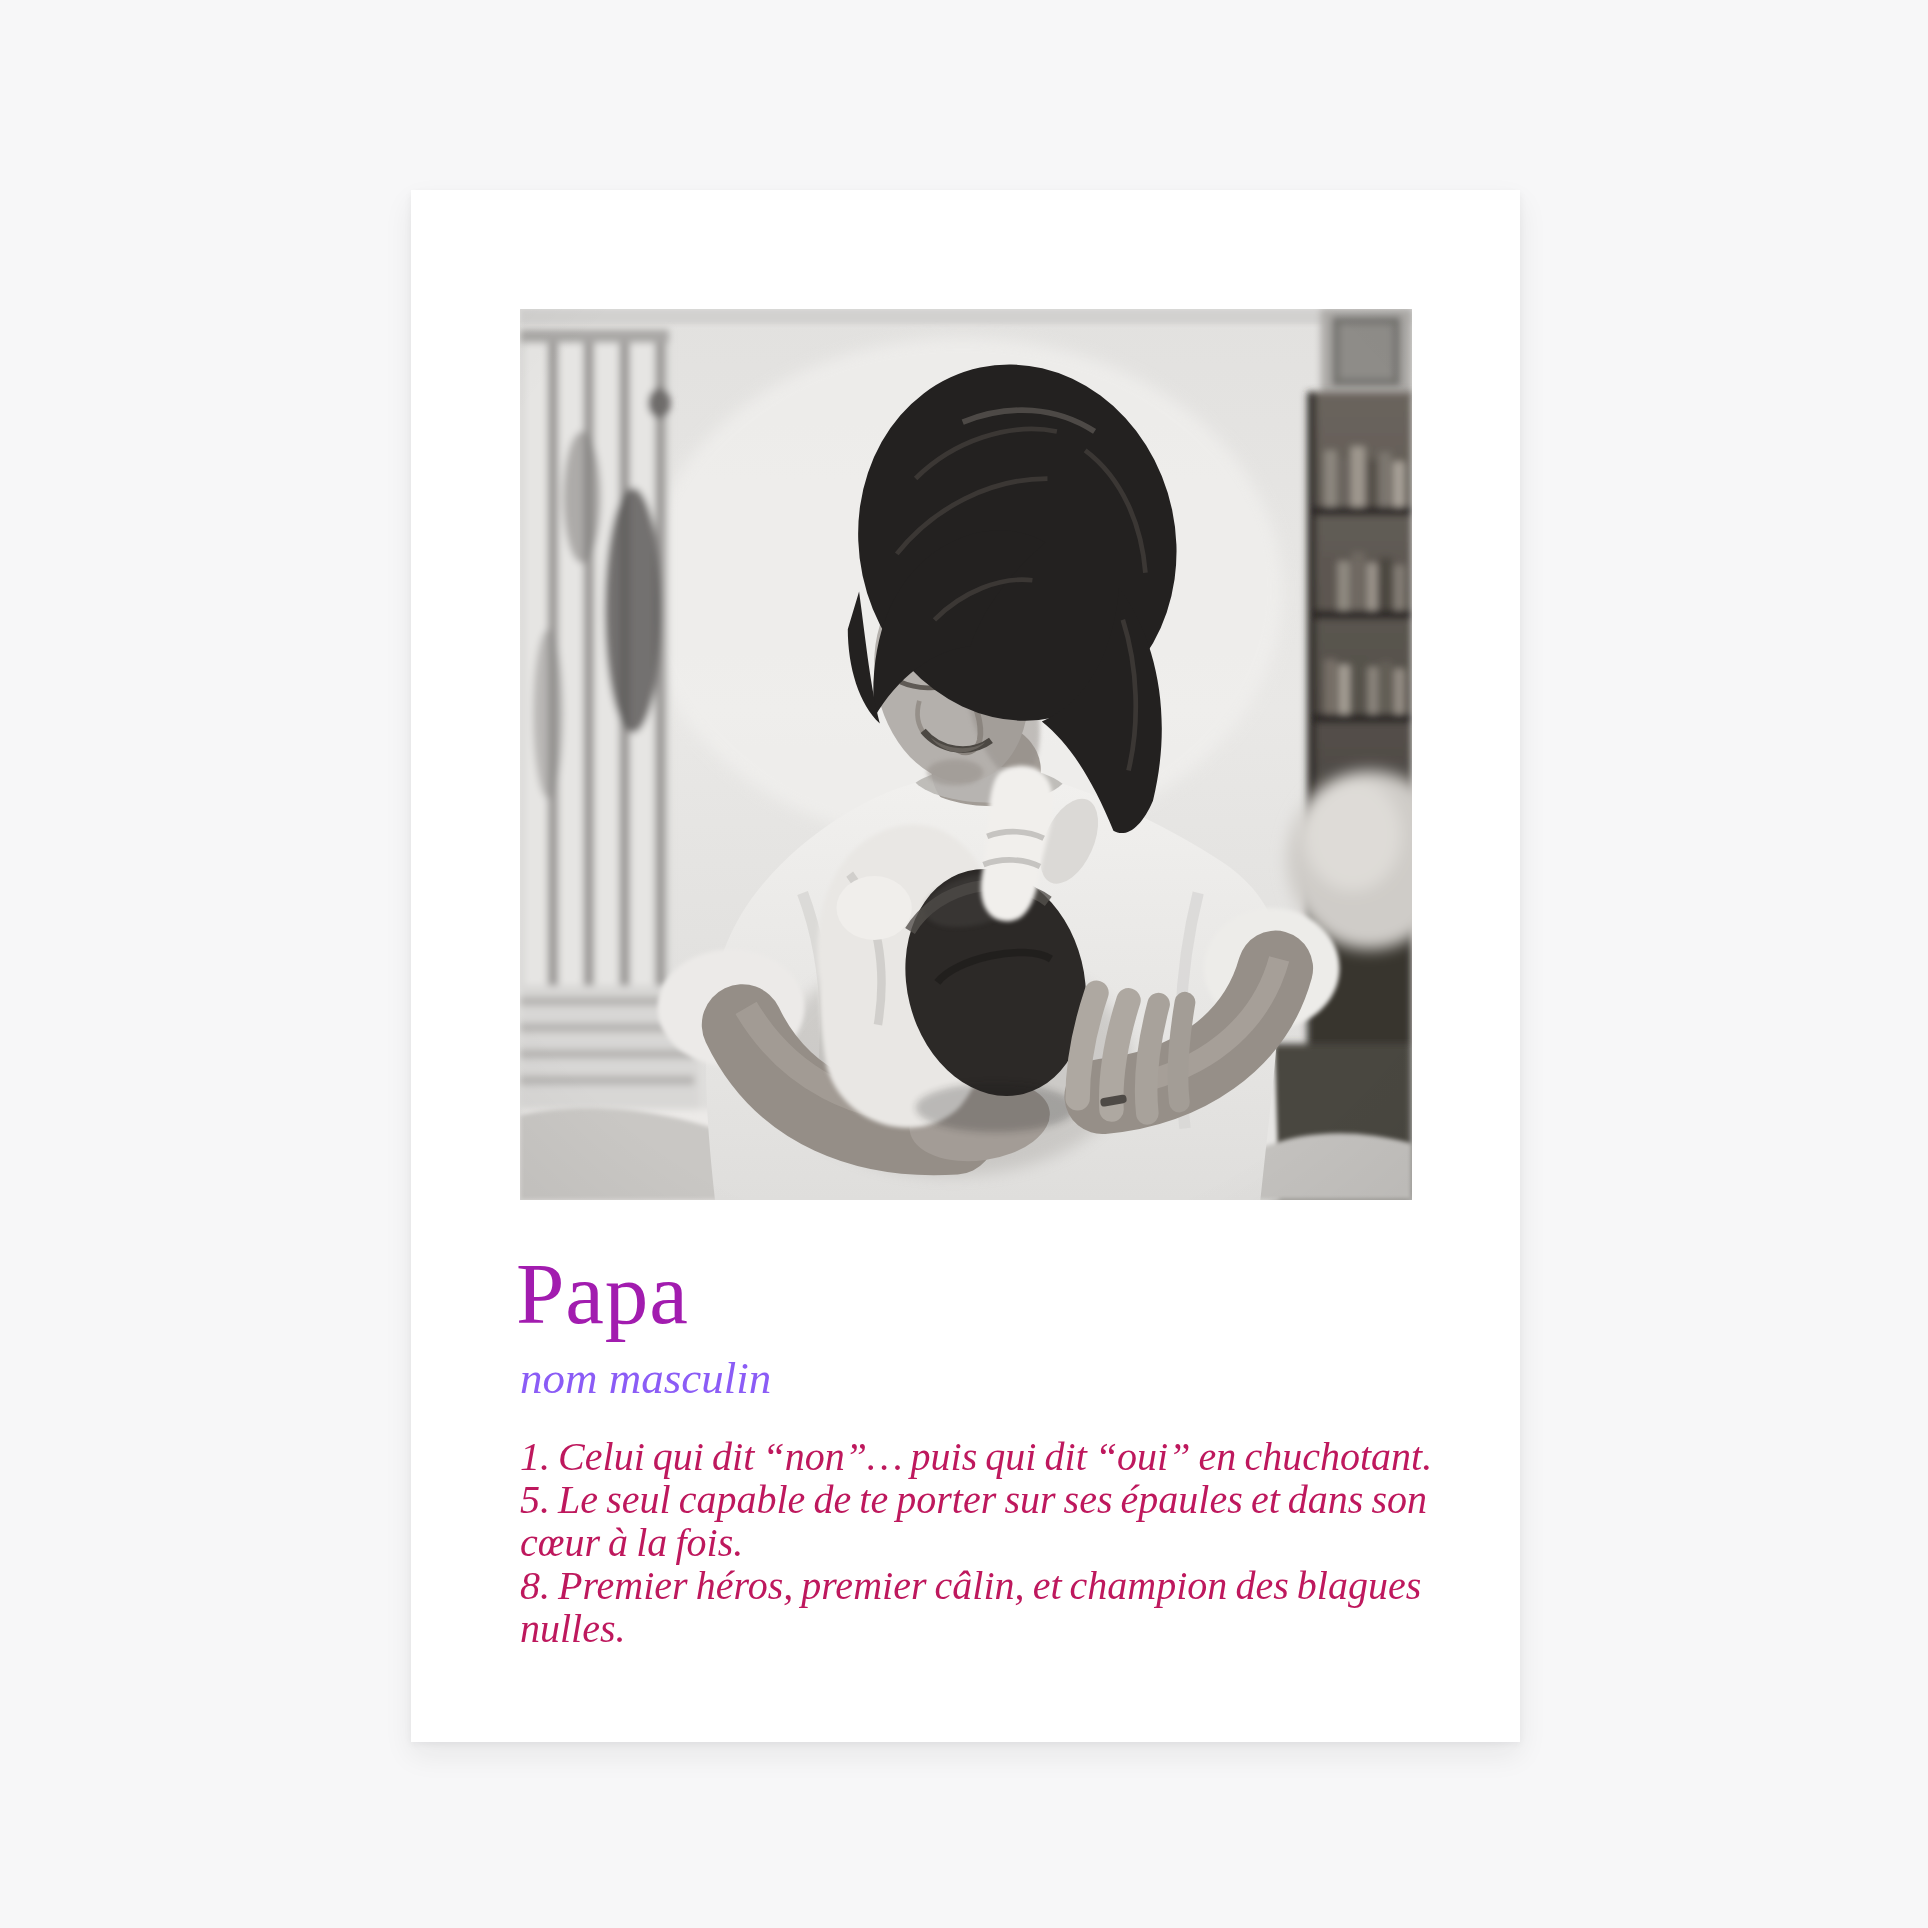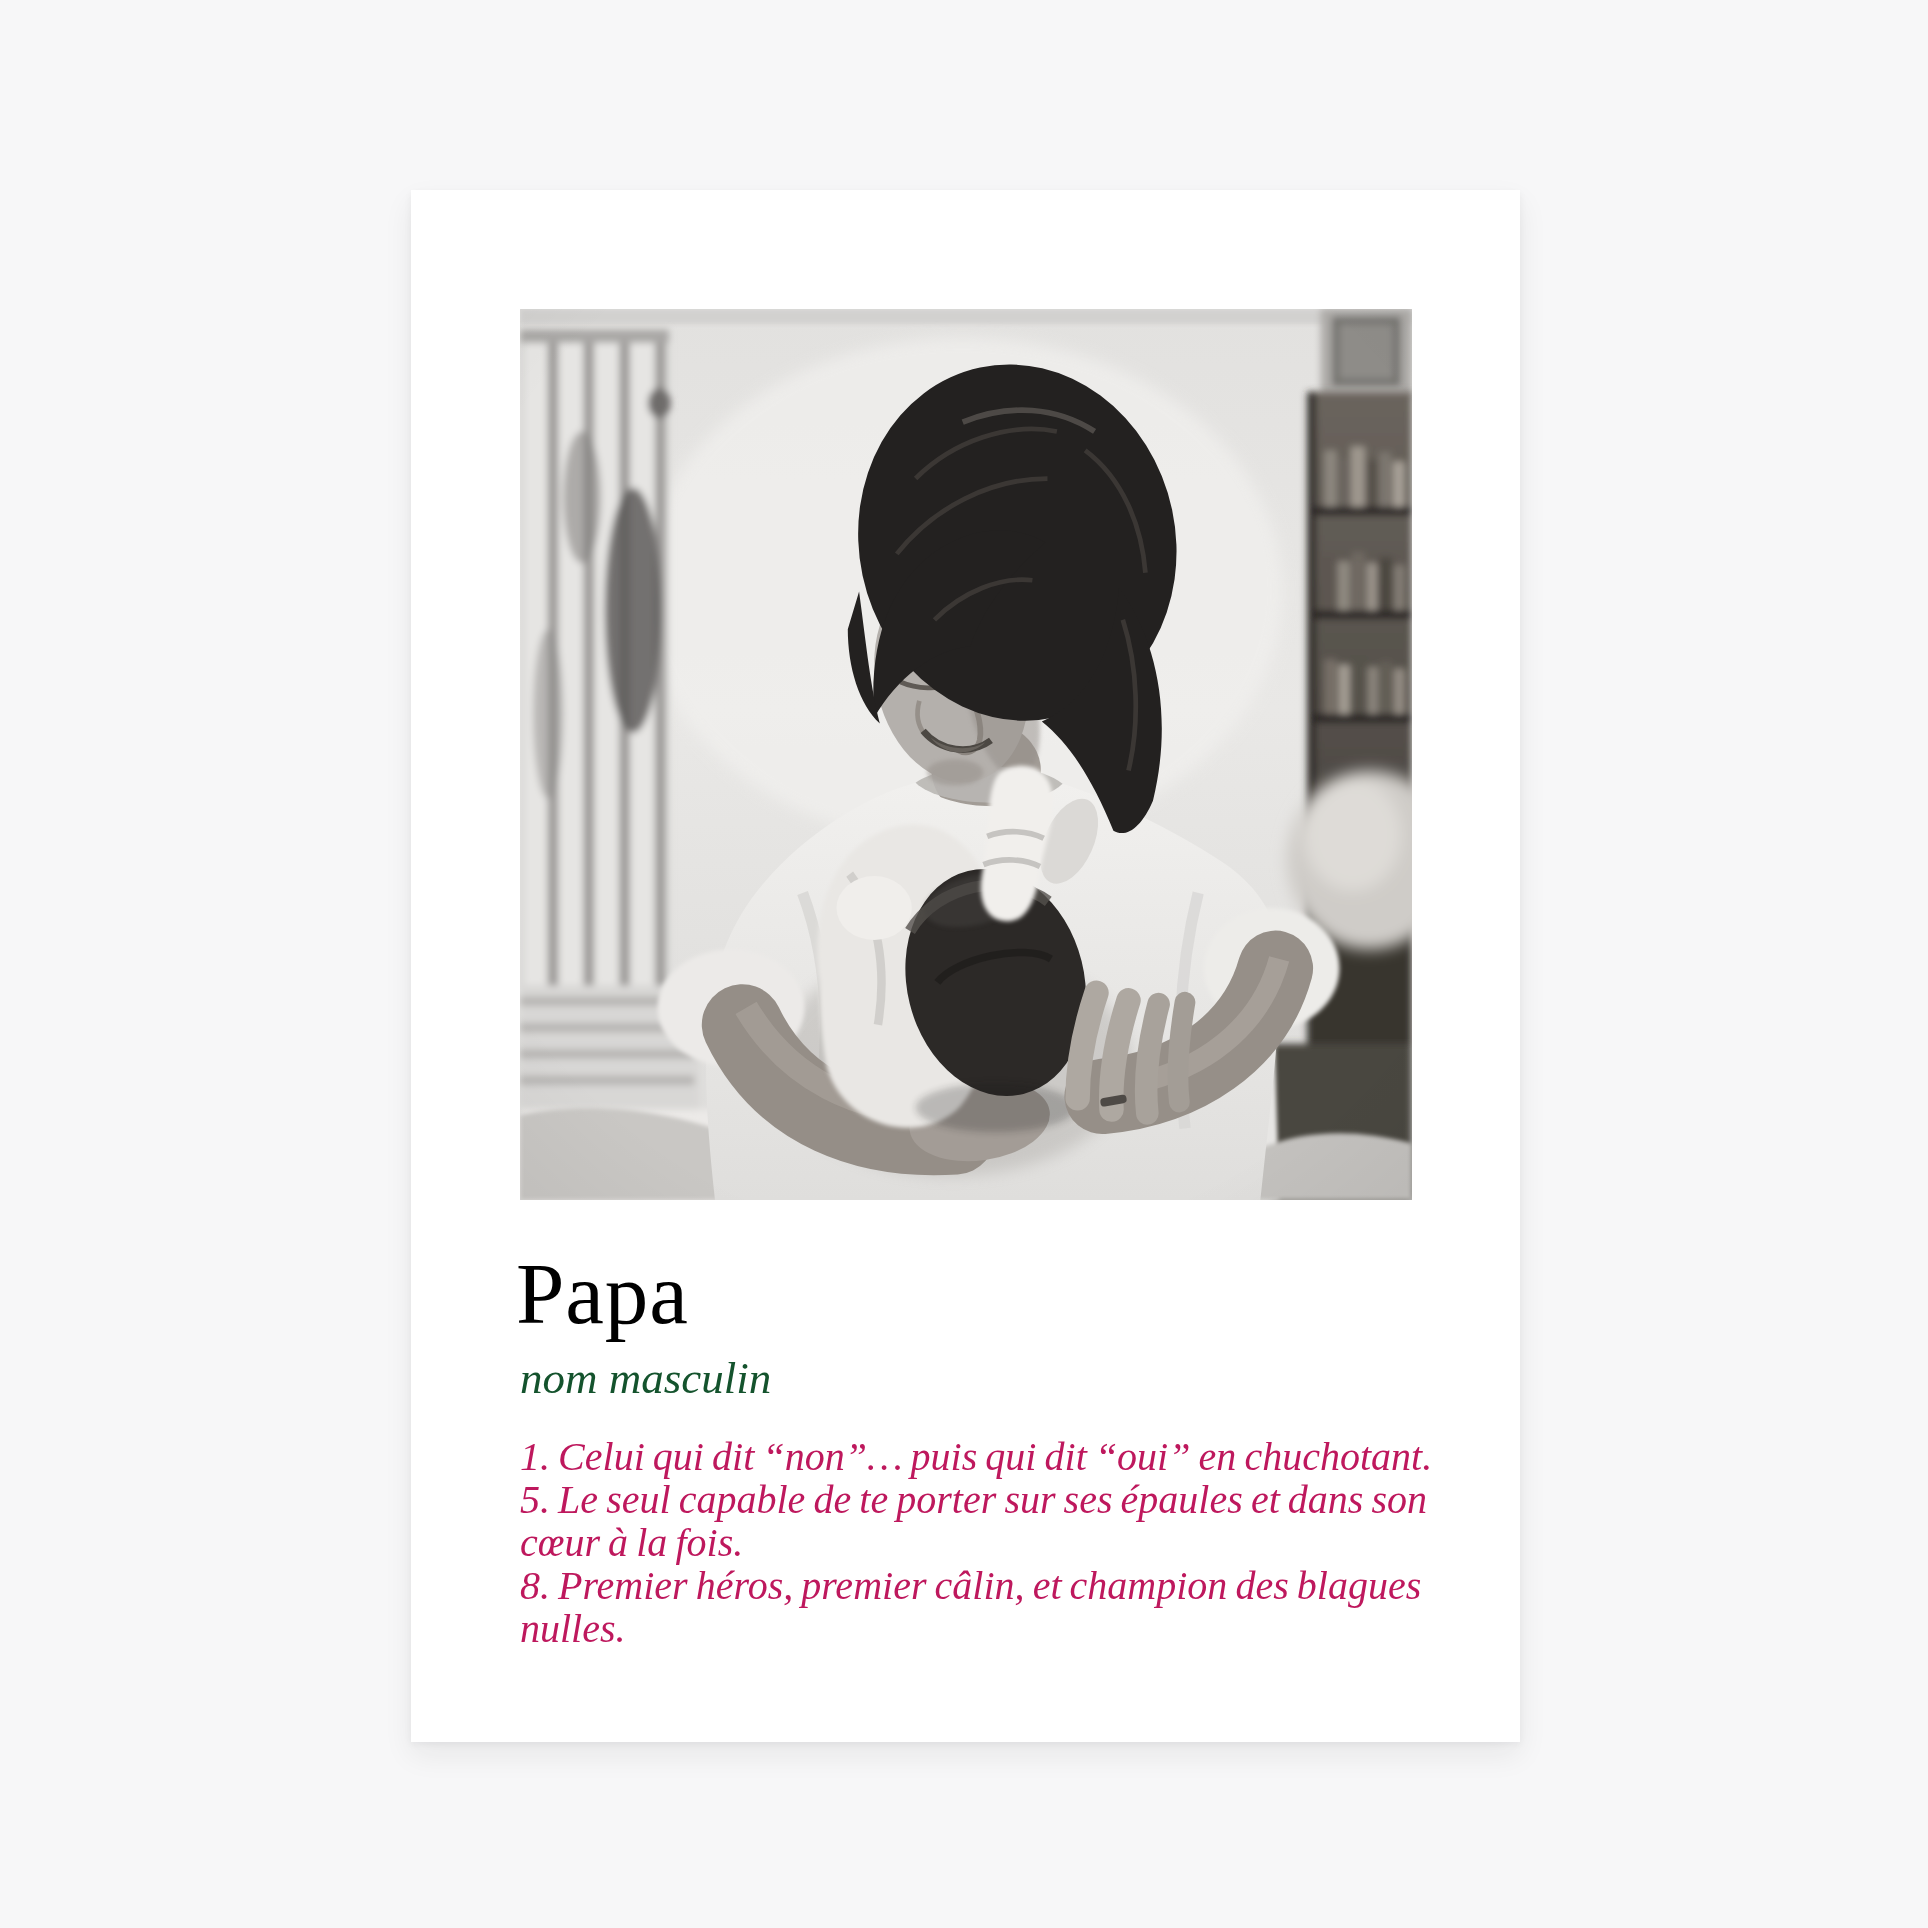--- a/index.html
+++ b/index.html
@@ -37,30 +37,30 @@
   .photo svg { display: block; width: 100%; height: 100%; }
   .title {
     position: absolute;
     left: 105px;
     top: 1060px;
     margin: 0;
     font-weight: normal;
     font-size: 87px;
     line-height: 1;
     letter-spacing: 0.9px;
-    color: #000000;
+    color: #a21caf;
   }
   .pos {
     position: absolute;
     left: 109px;
     top: 1166px;
     font-style: italic;
     font-size: 45px;
     line-height: 1;
-    color: #14532d;
+    color: #8b5cf6;
   }
   .defs {
     position: absolute;
     left: 109px;
     top: 1245px;
     width: 942px;
     font-style: italic;
     font-size: 40px;
     line-height: 43px;
     word-spacing: -1.9px;

